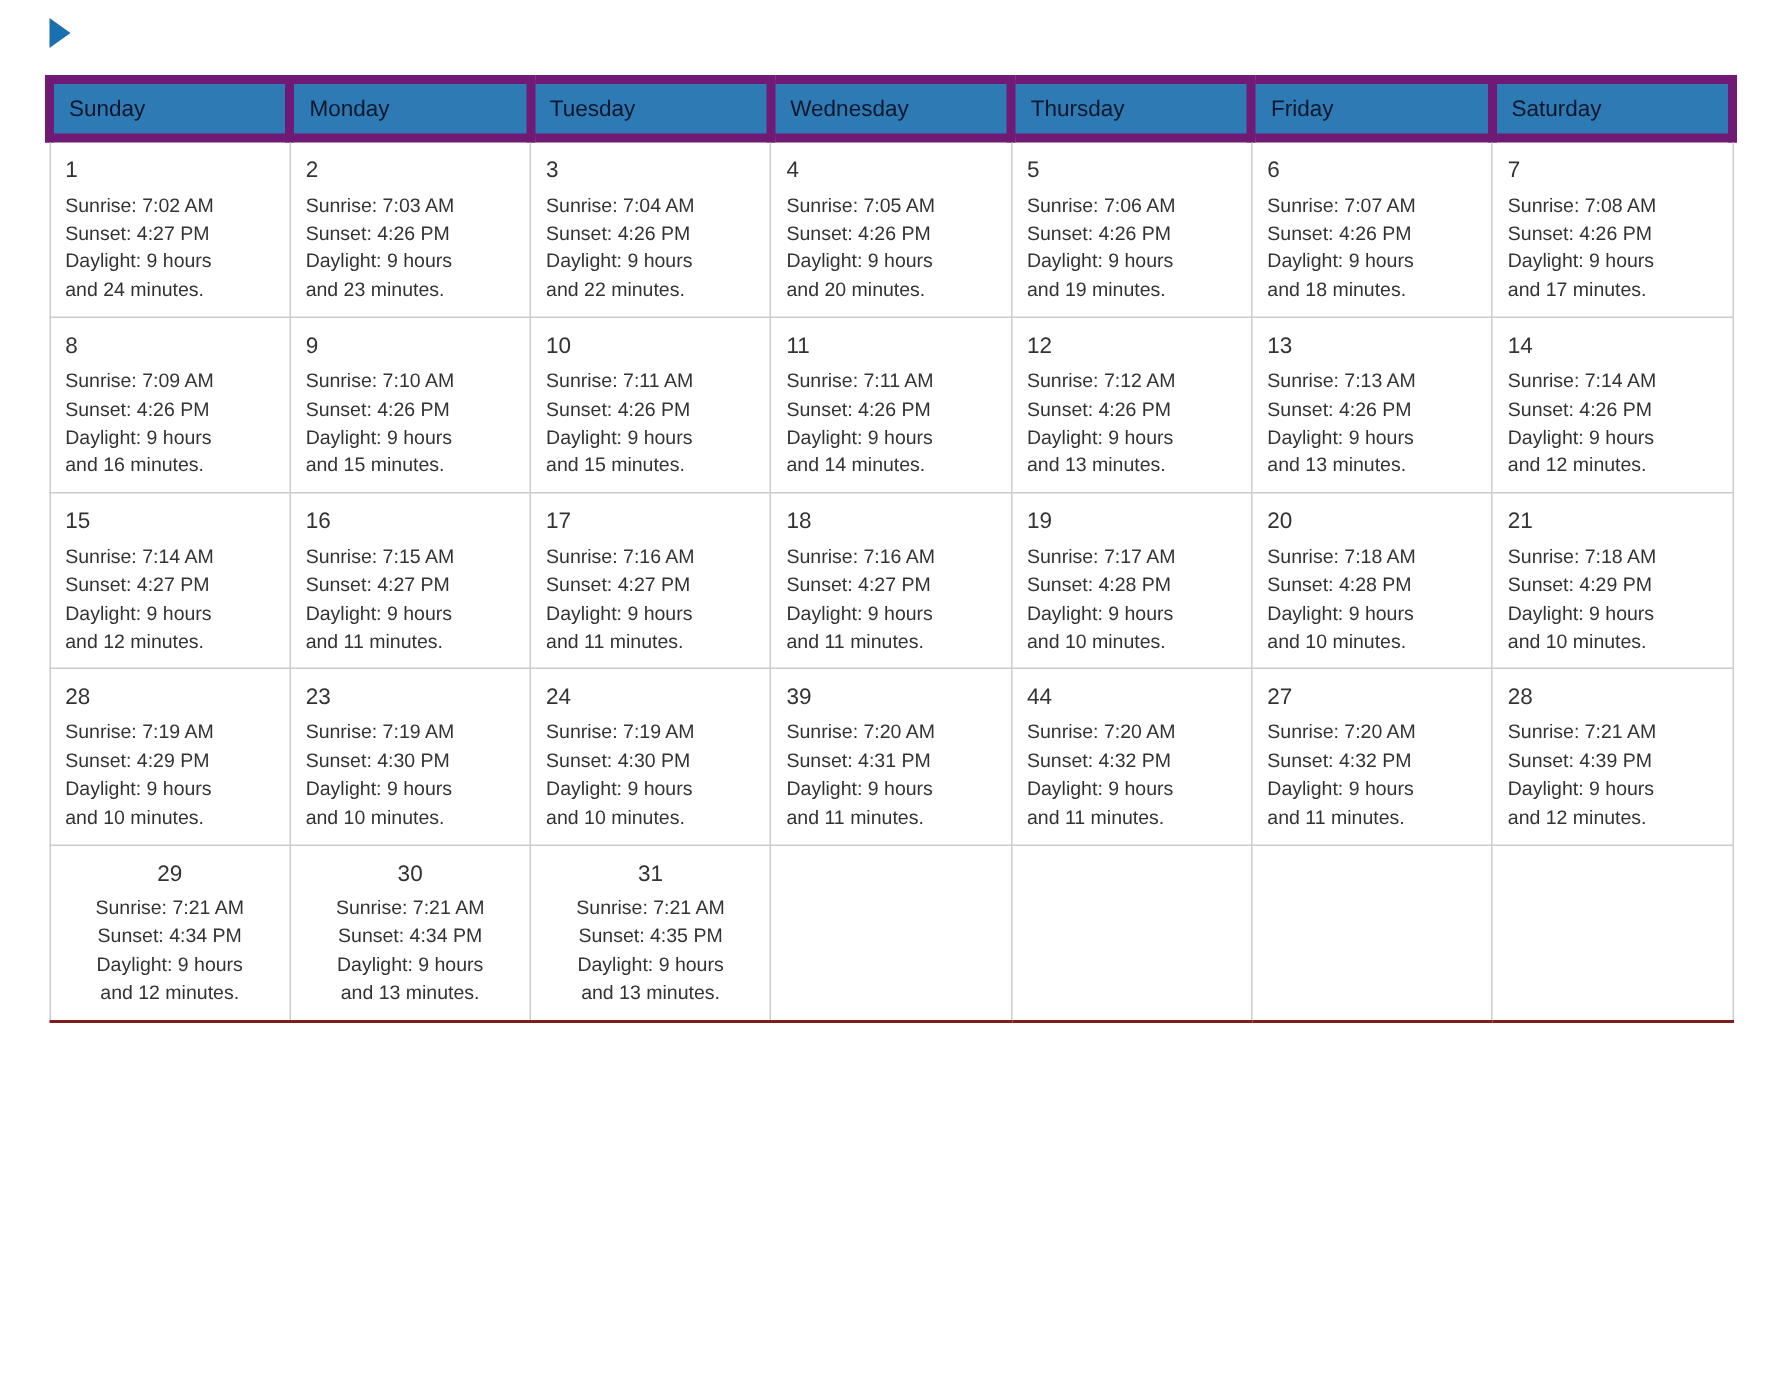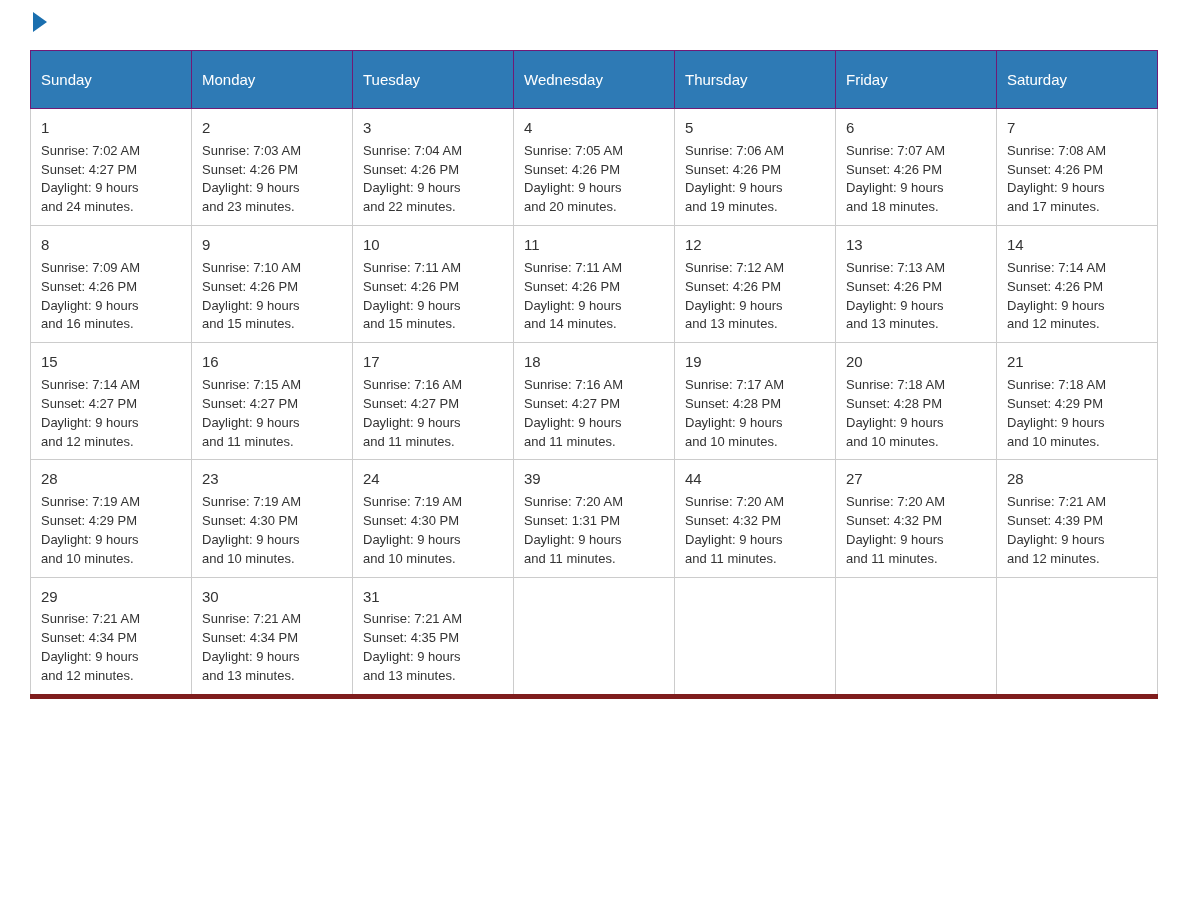--- a/index.html
+++ b/index.html
@@ -58,26 +58,26 @@
       color: #444;
       margin-top: 4px;
     }
     .calendar-table {
       width: 100%;
       border-collapse: collapse;
       border: 1px solid #aaa;
     }
     .calendar-table th {
       background-color: #2e7ab5;
-      color: #ffffff;
+      color: #0f172a;
       font-size: 15px;
       font-weight: normal;
-      padding: 20px 10px;
+      padding: 8px 10px;
       text-align: left;
-      border: 1px solid #701a75;
+      border: 6px solid #701a75;
     }
     .calendar-table td {
       vertical-align: top;
       padding: 8px 10px;
       border: 1px solid #ccc;
       width: calc(100% / 7);
       min-height: 100px;
       font-size: 13px;
       color: #333;
       line-height: 1.45;
@@ -85,21 +85,22 @@
     .day-number {
       font-size: 15px;
       font-weight: normal;
       display: block;
       margin-bottom: 3px;
     }
     .empty-cell {
       background: #fff;
     }
     tr:last-child td {
-      border-bottom: 5px solid #7f1d1d;
+      border-bottom: 2px solid #7f1d1d;
+      text-align: center;
     }
   </style>
 </head>
 <body>
 
 <div class="header">
   <div class="logo-container">
     <div class="logo-row">
       <span class="logo-text-general"></span>
       <div class="logo-arrow"></div>
@@ -296,21 +297,21 @@
         <td>
           <span class="day-number">24</span>
           <div>Sunrise: 7:19 AM</div>
           <div>Sunset: 4:30 PM</div>
           <div>Daylight: 9 hours</div>
           <div>and 10 minutes.</div>
         </td>
         <td>
           <span class="day-number">39</span>
           <div>Sunrise: 7:20 AM</div>
-          <div>Sunset: 1:31 PM</div>
+          <div>Sunset: 4:31 PM</div>
           <div>Daylight: 9 hours</div>
           <div>and 11 minutes.</div>
         </td>
         <td>
           <span class="day-number">44</span>
           <div>Sunrise: 7:20 AM</div>
           <div>Sunset: 4:32 PM</div>
           <div>Daylight: 9 hours</div>
           <div>and 11 minutes.</div>
         </td>

